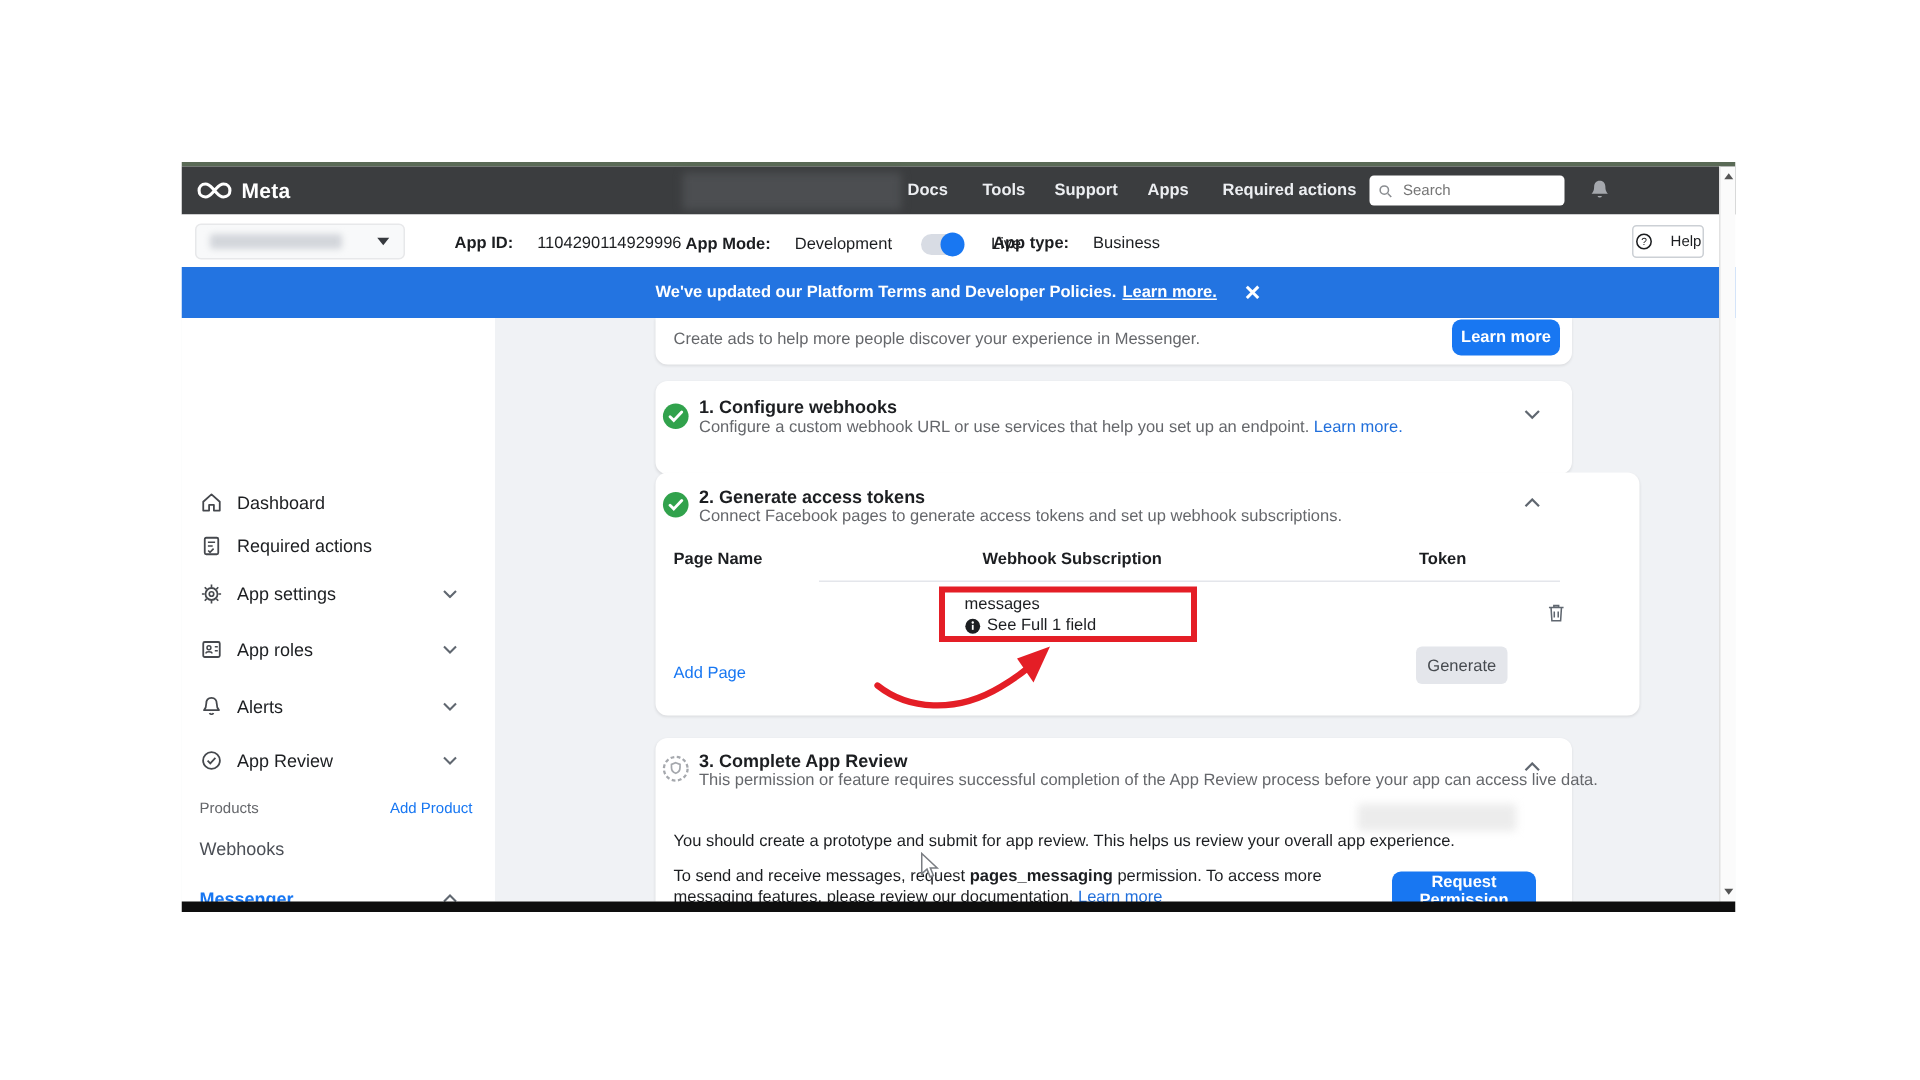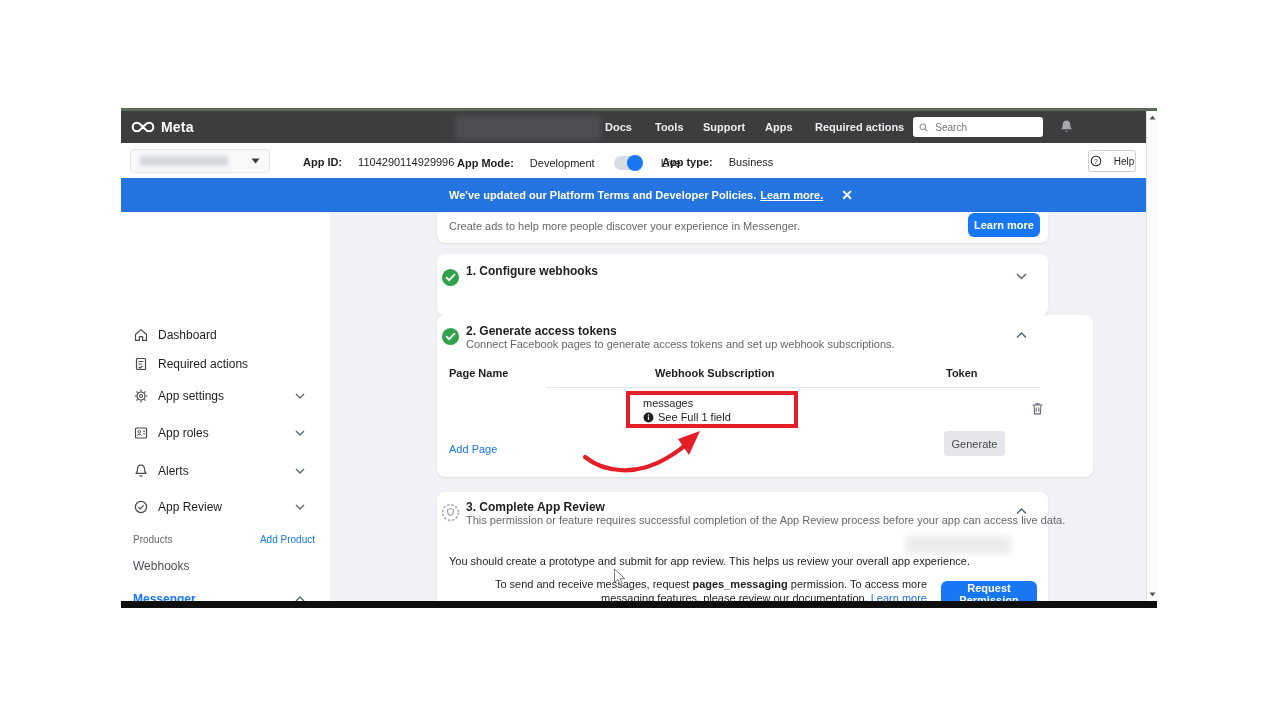--- a/index.html
+++ b/index.html
@@ -15,21 +15,21 @@
   .search-box{position:absolute;left:792px;top:6px;width:130px;height:20px;background:#fff;border-radius:3px;display:flex;align-items:center;padding:0 6px;gap:5px;box-sizing:border-box;}
   .search-box input{border:none;outline:none;font-size:10px;width:100%;font-family:inherit;color:#1c1e21;background:transparent;}
   .toolbar{position:absolute;left:0;top:35px;width:100%;height:35px;background:#fff;}
   .app-selector{position:absolute;left:9px;top:6px;width:140px;height:24px;border:1px solid #e7e8ea;background:#f8f9fa;border-radius:4px;display:flex;align-items:center;justify-content:space-between;padding:0 9px;box-sizing:border-box;cursor:pointer;}
   .smudge{width:88px;height:10px;background:#d3d6db;border-radius:2px;filter:blur(2px);}
   .kv{position:absolute;top:13px;font-size:11px;color:#1c1e21;display:flex;align-items:center;gap:16px;white-space:nowrap;}
   .kv b{font-weight:bold;}
   .toggle{position:relative;width:28px;height:14px;border-radius:8px;background:#d8dce4;margin:0 3px;cursor:pointer;}
   .toggle .knob{position:absolute;right:-1px;top:-1px;width:16px;height:16px;border-radius:50%;background:#1877f2;}
   .help-btn{position:absolute;left:967px;top:7px;width:48px;height:22px;border:1px solid #ccd0d5;border-radius:3px;background:#fff;display:flex;align-items:center;justify-content:center;gap:12px;font-size:10px;color:#1c1e21;cursor:pointer;box-sizing:border-box;}
-  .banner{position:absolute;left:0;top:70px;width:100%;height:34px;background:#2374e1;display:flex;align-items:center;justify-content:center;color:#fff;font-size:11px;font-weight:bold;padding-left:12px;}
+  .banner{position:absolute;left:0;top:70px;width:100%;height:34px;background:#2374e1;display:flex;align-items:center;justify-content:center;color:#fff;font-size:11px;font-weight:bold;}
   .banner .blink{color:#fff;text-decoration:underline;margin-left:4px;cursor:pointer;}
   .banner .close{margin-left:18px;font-size:14px;cursor:pointer;line-height:1;}
   .bodyarea{position:absolute;left:0;top:104px;width:100%;height:389px;background:#f0f2f5;}
   .sidebar{position:absolute;left:0;top:0;width:209px;height:100%;background:#fff;}
   .srow{position:absolute;left:0;width:100%;height:22px;display:flex;align-items:center;padding-left:12px;box-sizing:border-box;gap:9px;font-size:12px;color:#1c1e21;cursor:pointer;}
   .srow .chev{position:absolute;left:174px;top:8px;}
   .sicon{flex:0 0 auto;}
   .sprod{position:absolute;left:12px;top:322px;width:182px;display:flex;justify-content:space-between;font-size:10px;}
   .sprod .plabel{color:#65676b;}
   .sprod .padd{color:#1877f2;cursor:pointer;}
@@ -39,21 +39,21 @@
   .link{color:#216fdb;cursor:pointer;}
   .btn-blue{position:absolute;display:flex;align-items:center;justify-content:center;background:#1877f2;color:#fff;font-weight:bold;font-size:11px;border:none;border-radius:6px;cursor:pointer;font-family:inherit;}
   .btn-gray{position:absolute;display:flex;align-items:center;justify-content:center;background:#e4e6eb;color:#464a4f;font-size:11px;border:none;border-radius:4px;cursor:pointer;font-family:inherit;}
   .thead{position:absolute;font-size:11px;font-weight:bold;color:#1c1e21;white-space:nowrap;}
   .divider{position:absolute;height:1px;background:#e4e6eb;}
   .redbox{position:absolute;left:189px;top:76px;width:172px;height:37px;border:4px solid #e41e26;box-sizing:border-box;z-index:5;}
   .cell-main{position:absolute;left:206px;top:82px;font-size:11px;color:#1c1e21;}
   .cell-sub{position:absolute;left:206px;top:96px;font-size:11px;color:#1c1e21;display:flex;align-items:center;gap:4px;}
   .addpage{position:absolute;left:12px;top:128px;font-size:11px;color:#1877f2;cursor:pointer;}
   .blurblock{position:absolute;left:468px;top:44px;width:106px;height:18px;background:#ececec;filter:blur(3px);border-radius:2px;}
-  .p-text{position:absolute;font-size:11px;color:#1c1e21;line-height:14px;text-align:right;}
+  .p-text{position:absolute;font-size:11px;color:#1c1e21;line-height:14px;}
   .blackbar{position:absolute;left:0;top:493px;width:100%;height:7px;background:#0e0e0e;z-index:60;}
   .vscroll{position:absolute;right:0;top:3px;width:11px;height:490px;background:#fbfbfb;border-left:1px solid #e2e2e2;z-index:55;display:flex;flex-direction:column;justify-content:space-between;align-items:center;padding:4px 0;box-sizing:border-box;}
   .chev-i{display:block;}
   .cursor{position:absolute;left:492px;top:460px;z-index:70;}
   .arrow-svg{position:absolute;left:124px;top:112px;z-index:6;}
 </style>
 </head>
 <body>
 
 <div class="canvas">
@@ -204,20 +204,21 @@
         <span class="abs" style="left:12px;top:8px;font-size:11px;color:#65676b;">Create ads to help more people discover your experience in Messenger.</span>
         <button class="btn-blue" style="left:531px;top:1px;width:72px;height:24px;">Learn more</button>
       </div>
 
       <div class="card" style="top:42px;height:62px;">
         <svg class="abs" style="left:4px;top:14px;" width="19" height="19" viewBox="0 0 20 20">
             <circle cx="10" cy="10" r="9" fill="#31a24c"></circle>
             <path d="M6 10.3 l2.6 2.6 L14.2 7" stroke="#fff" stroke-width="2" fill="none" stroke-linecap="round"></path>
           </svg>
         <span class="card-title" style="top:10px;">1. Configure webhooks</span>
+        <span class="card-desc" style="top:25px;"><span>Configure a custom webhook URL or use services that help you set up an endpoint.</span> <span class="link">Learn more.</span></span>
         <svg class="abs" style="left:579px;top:19px;" width="11" height="7" viewBox="0 0 11 7">
             <path d="M1 1 L5.5 5.5 L10 1" fill="none" stroke="#606770" stroke-width="1.5"></path>
           </svg>
       </div>
 
       <div class="card" style="top:103px;height:162px;padding-left:45px;">
         <svg class="abs" style="left:4px;top:12px;" width="19" height="19" viewBox="0 0 20 20">
             <circle cx="10" cy="10" r="9" fill="#31a24c"></circle>
             <path d="M6 10.3 l2.6 2.6 L14.2 7" stroke="#fff" stroke-width="2" fill="none" stroke-linecap="round"></path>
           </svg>
@@ -262,21 +263,21 @@
         <span class="card-title" style="top:8px;">3. Complete App Review</span>
         <span class="card-desc" style="top:22px;">This permission or feature requires successful completion of the App Review process before your app can access live data.</span>
         <svg class="abs" style="left:579px;top:16px;" width="11" height="7" viewBox="0 0 11 7">
             <path d="M1 5.5 L5.5 1 L10 5.5" fill="none" stroke="#606770" stroke-width="1.5"></path>
           </svg>
         <div class="blurblock"></div>
         <span class="p-text" style="left:12px;top:62px;">You should create a prototype and submit for app review. This helps us review your overall app experience.</span>
         <span class="p-text" style="left:12px;top:85px;width:478px;">
           <span>To send and receive messages, request </span><b>pages_messaging</b><span> permission. To access more messaging features, please review our documentation. </span><span class="link" style="text-decoration:underline;">Learn more</span>
         </span>
-        <button class="btn-blue" style="left:504px;top:89px;width:96px;height:26px;">Request Permission</button>
+        <button class="btn-blue" style="left:491px;top:89px;width:96px;height:26px;">Request Permission</button>
       </div>
     </div>
 
     <svg class="cursor" width="14" height="20" viewBox="0 0 14 20">
         <path d="M1.5 1 L1.5 14.5 L5 11.4 L7.1 16.6 L9.3 15.7 L7.2 10.6 L11.8 10.6 Z" fill="#fff" stroke="#7a7d82" stroke-width="1"></path>
       </svg>
 
     <div class="blackbar"></div>
 
     <div class="vscroll">

